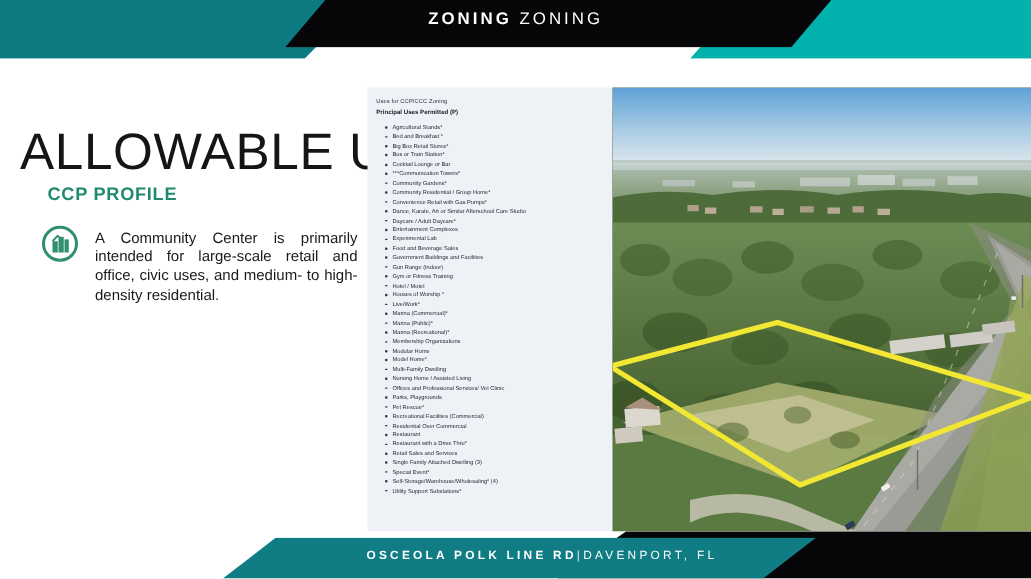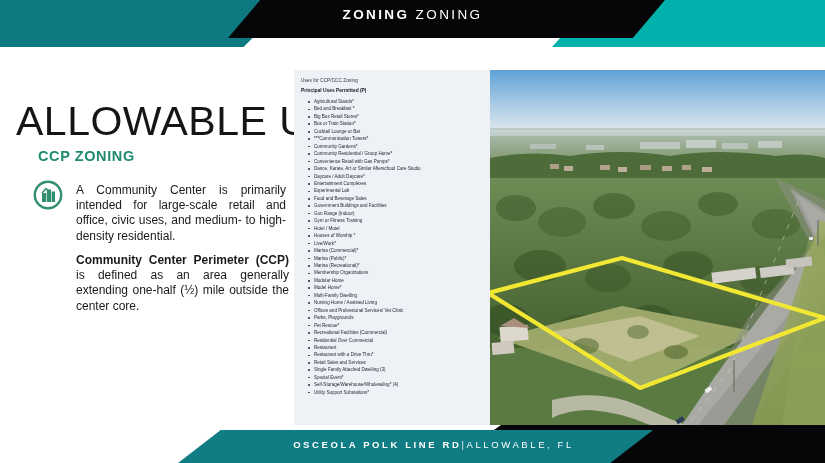--- a/index.html
+++ b/index.html
@@ -154,37 +154,34 @@
   <div class="hdr">
     <div class="hdr-left"></div>
     <div class="hdr-right"></div>
     <div class="hdr-black"></div>
     <div class="hdr-title">
       <span class="b">ZONING</span><span class="l">&nbsp;</span><span class="l">ZONING</span>
     </div>
   </div>
 
   <div class="big-title">ALLOWABLE USES</div>
-  <div class="sub-title">CCP ZONING</div>
+  <div class="sub-title">CCP PROFILE</div>
 
   <div class="icon-circle">
     <svg viewBox="0 0 30 30" width="30" height="30">
       <circle cx="15" cy="15" r="13.2" fill="none" stroke="#2f8f6e" stroke-width="2.4"></circle>
       <rect x="9" y="13" width="4.2" height="9" fill="#2f8f6e"></rect>
       <rect x="13.8" y="9.5" width="4.2" height="12.5" fill="#2f8f6e"></rect>
       <rect x="18.6" y="11.5" width="3.4" height="10.5" fill="#2f8f6e"></rect>
       <path d="M9 13 L13.1 8.6 L15 10.3" fill="none" stroke="#2f8f6e" stroke-width="1.5"></path>
     </svg>
   </div>
 
   <div class="para para1">A Community Center is primarily intended for large-scale retail and office, civic uses, and medium- to high-density residential.</div>
 
-  <div class="para para2">
-    <span class="strong">Community Center Perimeter (CCP)</span><span> is defined as an area generally extending one-half (½) mile outside the center core.</span>
-  </div>
 
   <div class="doc">
     <div class="doc-inner">
       <div class="doc-h1">Uses for CCP/CCC Zoning</div>
       <div class="doc-h2">Principal Uses Permitted (P)</div>
       <ul class="doc-list">
           <li>Agricultural Stands*</li>
           <li>Bed and Breakfast *</li>
           <li>Big Box Retail Stores*</li>
           <li>Bus or Train Station*</li>
@@ -338,18 +335,18 @@
       </g>
 
       <polygon points="-2,223 132,188 335,248 150,318" fill="none" stroke="#f2e833" stroke-width="4.2" stroke-linejoin="round"></polygon>
     </svg>
   </div>
 
   <div class="ftr">
     <div class="ftr-black"></div>
     <div class="ftr-teal"></div>
     <div class="ftr-text">
-      <span class="b">OSCEOLA POLK LINE RD</span><span class="sep">|</span><span class="l">ALLOWABLE, FL</span>
+      <span class="b">OSCEOLA POLK LINE RD</span><span class="sep">|</span><span class="l">DAVENPORT, FL</span>
     </div>
 
   </div>
 
 </div>
 
 </body></html>

